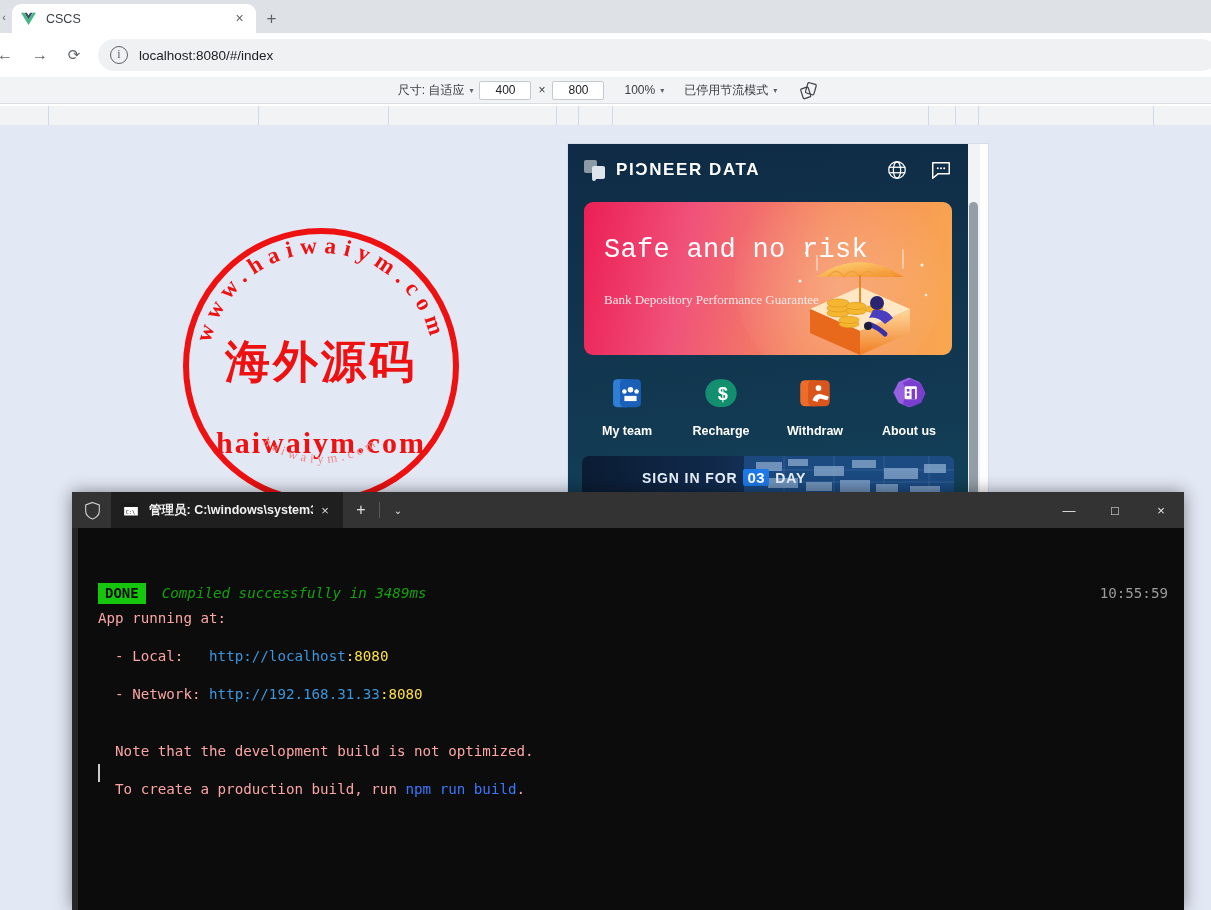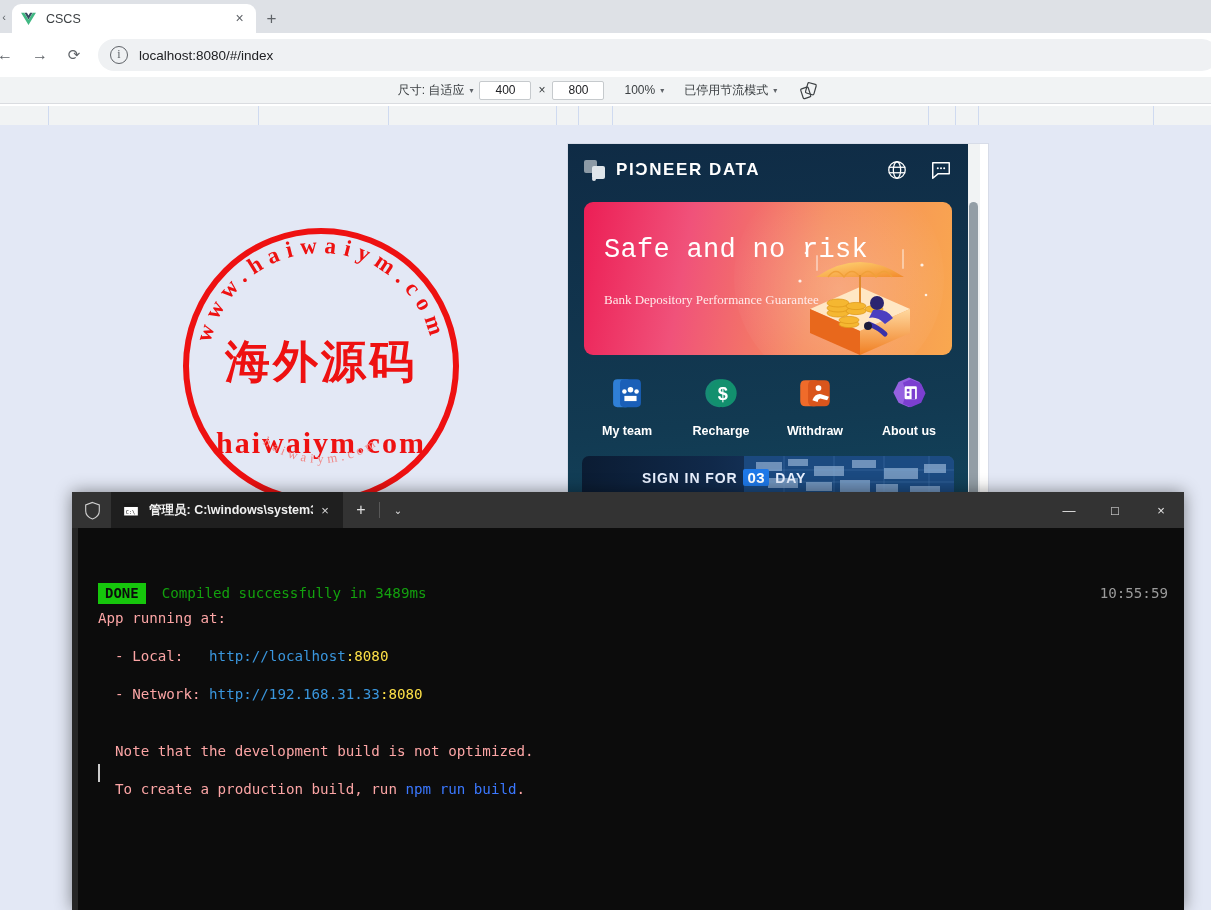--- a/index.html
+++ b/index.html
@@ -243,21 +243,21 @@
     position: absolute; left: 0; top: 0; width: 6px; height: 382px; background: #262626;
   }
   .term-line-top {
     position: absolute; left: 26px; top: 11px; right: 16px; display: flex; align-items: center; margin-top: 44px;
   }
   .done-badge {
     background: #16c60c; color: #0c0c0c; font-weight: bold;
     padding: 1px 7px; margin-right: 16px;
     font-family: "DejaVu Sans Mono", "Liberation Mono", monospace; font-size: 14px;
   }
-  .done-msg { color: #13a10e; }
+  .done-msg { color: #13a10e; font-style: italic; }
   .term-clock { margin-left: auto; color: #9b9b9b; }
   .term-block { position: absolute; left: 26px; top: 62px; white-space: pre; }
   .c-blue { color: #3b78ff; }
   .c-teal { color: #3a96dd; }
   .c-cyan { color: #fde047; }
   .c-grey { color: #fca5a5; }
   .term-cursor {
     position: absolute; left: 26px; top: 236px; width: 2px; height: 18px; background: #cccccc;
   }
 </style>

